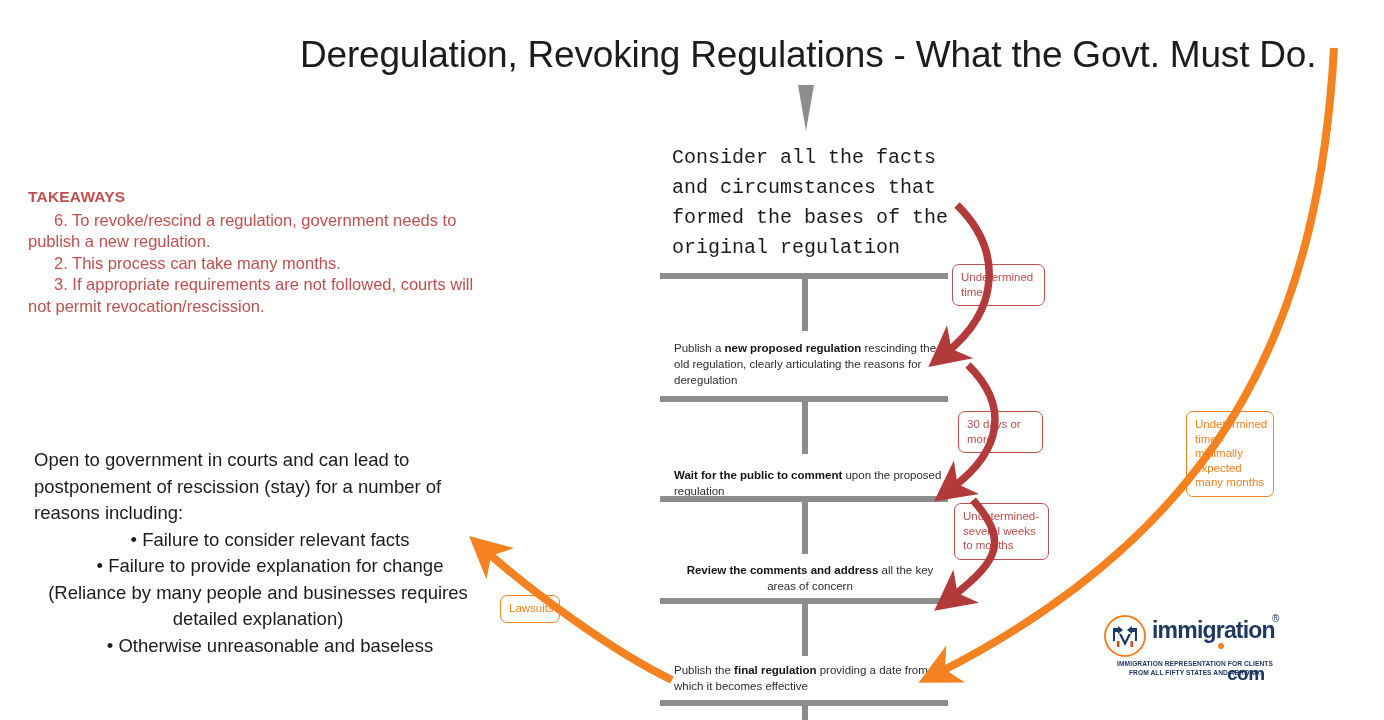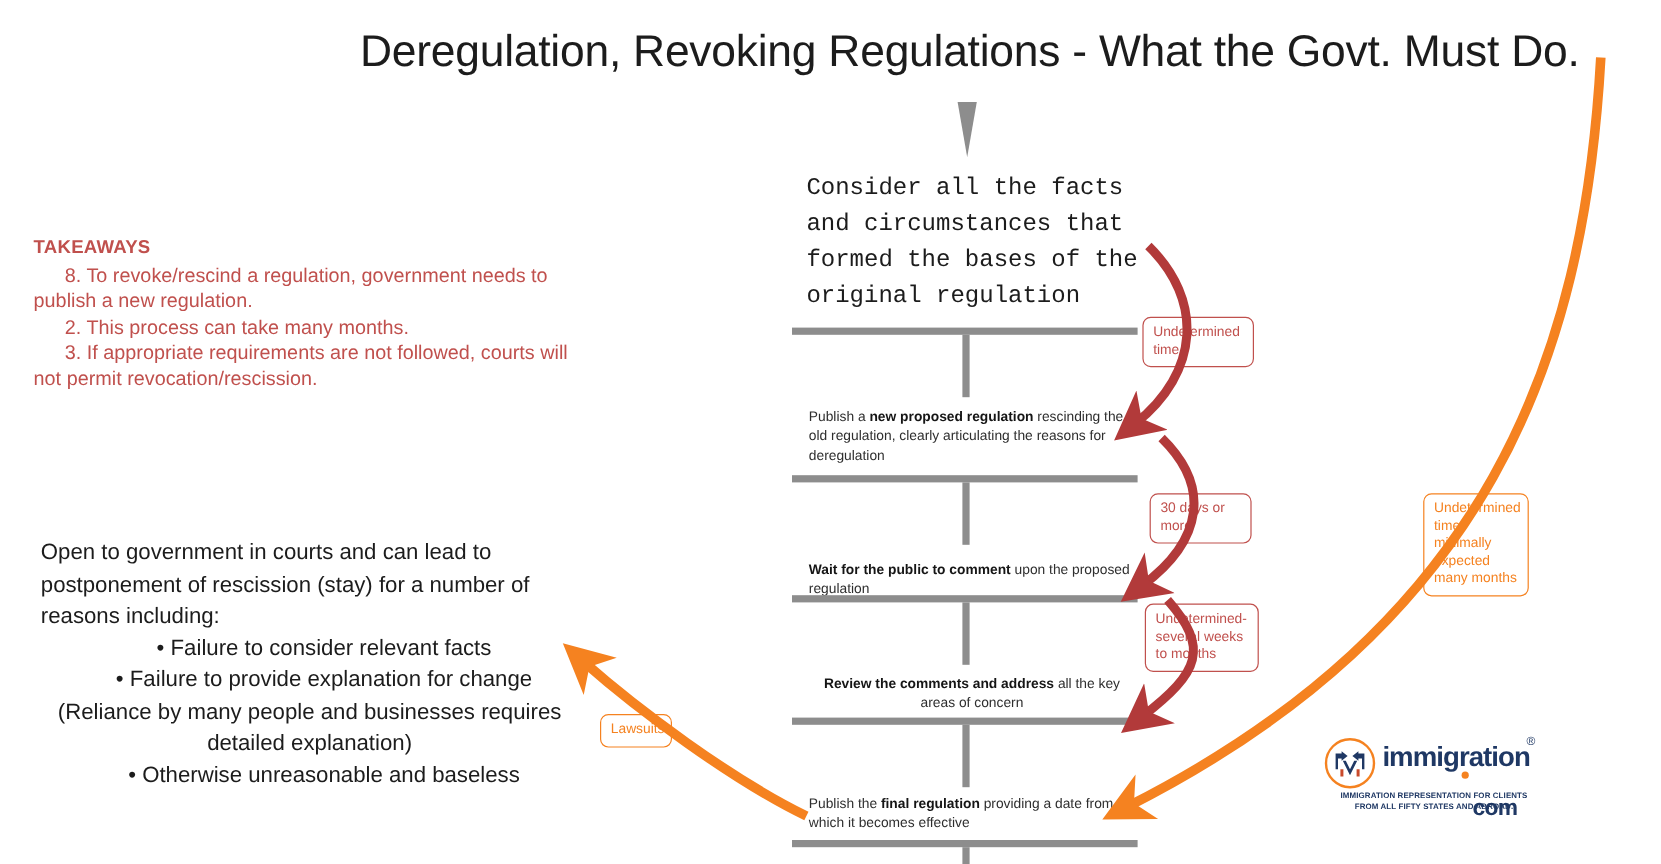--- a/index.html
+++ b/index.html
@@ -20,34 +20,34 @@
     left: 0; top: 0;
     width: 1384px;
     height: 720px;
     background: #ffffff;
   }
 
   
   .title {
     position: absolute;
     left: 300px;
-    top: 22px;
+    top: 34px;
     width: 1040px;
     font-size: 37px;
     font-weight: 400;
     letter-spacing: -0.2px;
     color: #1c1c1c;
     white-space: nowrap;
   }
 
   
   .takeaways {
     position: absolute;
     left: 28px;
-    top: 196px;
+    top: 186px;
     width: 452px;
     color: #c0504d;
     font-size: 16.5px;
     line-height: 21.5px;
   }
   .takeaways .tk-head {
     font-weight: bold;
     font-size: 15.5px;
     letter-spacing: 0.2px;
     margin-bottom: 2px;
@@ -240,21 +240,21 @@
       <path d="M 1334,48 C 1320,300 1240,520 940,672" fill="none" stroke="#f58220" stroke-width="8" stroke-linecap="butt" marker-end="url(#orangehead)"></path>
     </g>
 
     <g>
       <path d="M 672,680 C 610,650 530,590 487,552" fill="none" stroke="#f58220" stroke-width="8" stroke-linecap="butt" marker-end="url(#orangehead)"></path>
     </g>
   </svg>
 
   <div class="takeaways">
     <div class="tk-head">TAKEAWAYS</div>
-    <div class="tk-item">8. To revoke/rescind a regulation, government needs to publish a new regulation.</div>
+    <div class="tk-item">6. To revoke/rescind a regulation, government needs to publish a new regulation.</div>
     <div class="tk-item">2. This process can take many months.</div>
     <div class="tk-item">3. If appropriate requirements are not followed, courts will not permit revocation/rescission.</div>
   </div>
 
   <div class="challenge">
     <div>Open to government in courts and can lead to postponement of rescission (stay) for a number of reasons including:</div>
     <div class="bullet">• Failure to consider relevant facts</div>
     <div class="bullet">• Failure to provide explanation for change (Reliance by many people and businesses requires detailed explanation)</div>
     <div class="bullet">• Otherwise unreasonable and baseless</div>
   </div>

